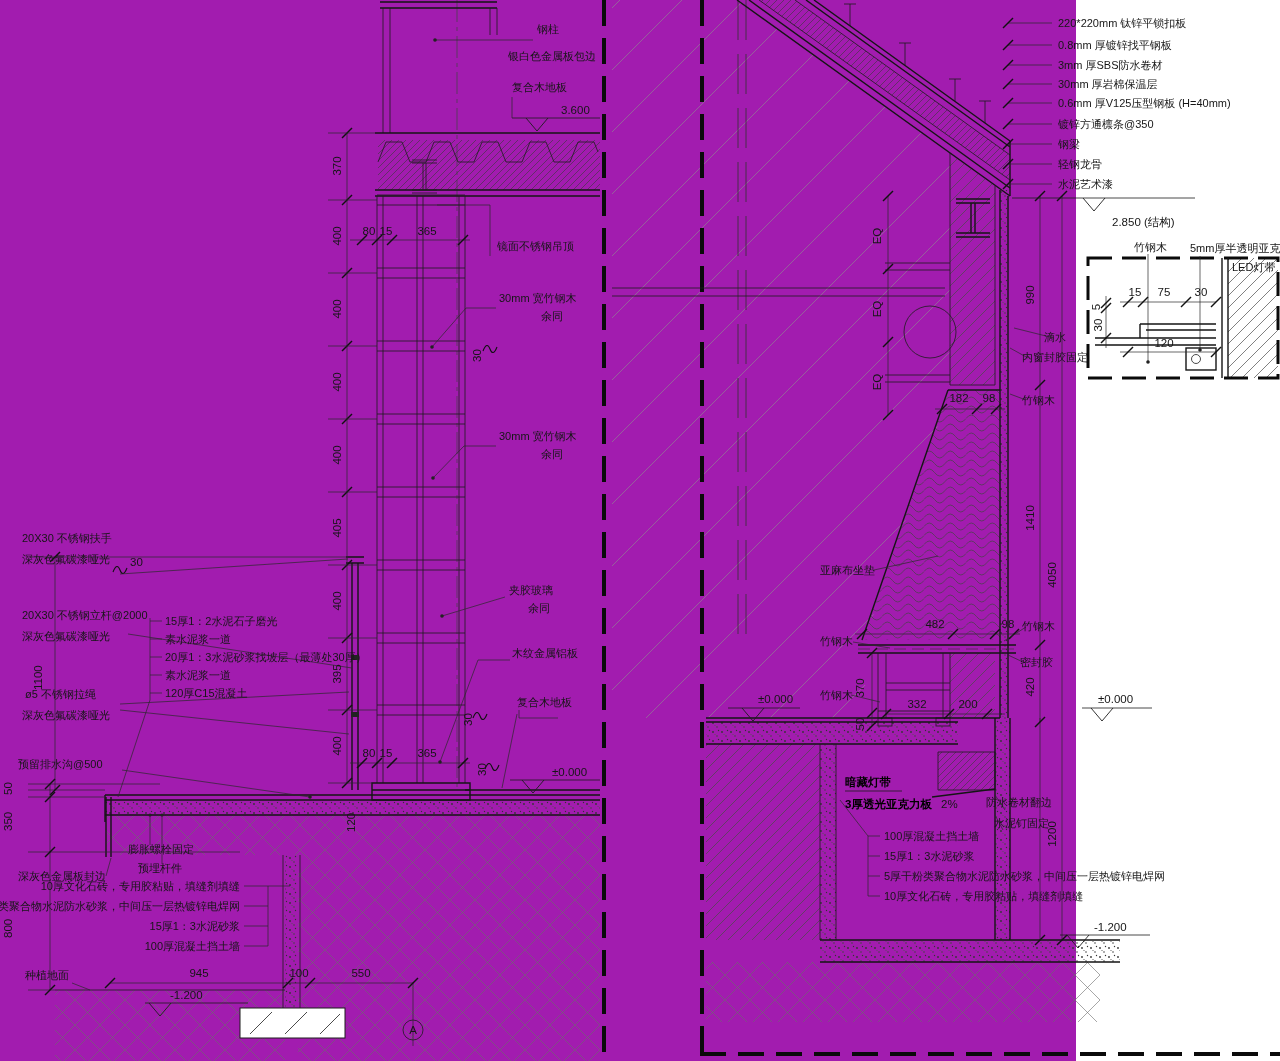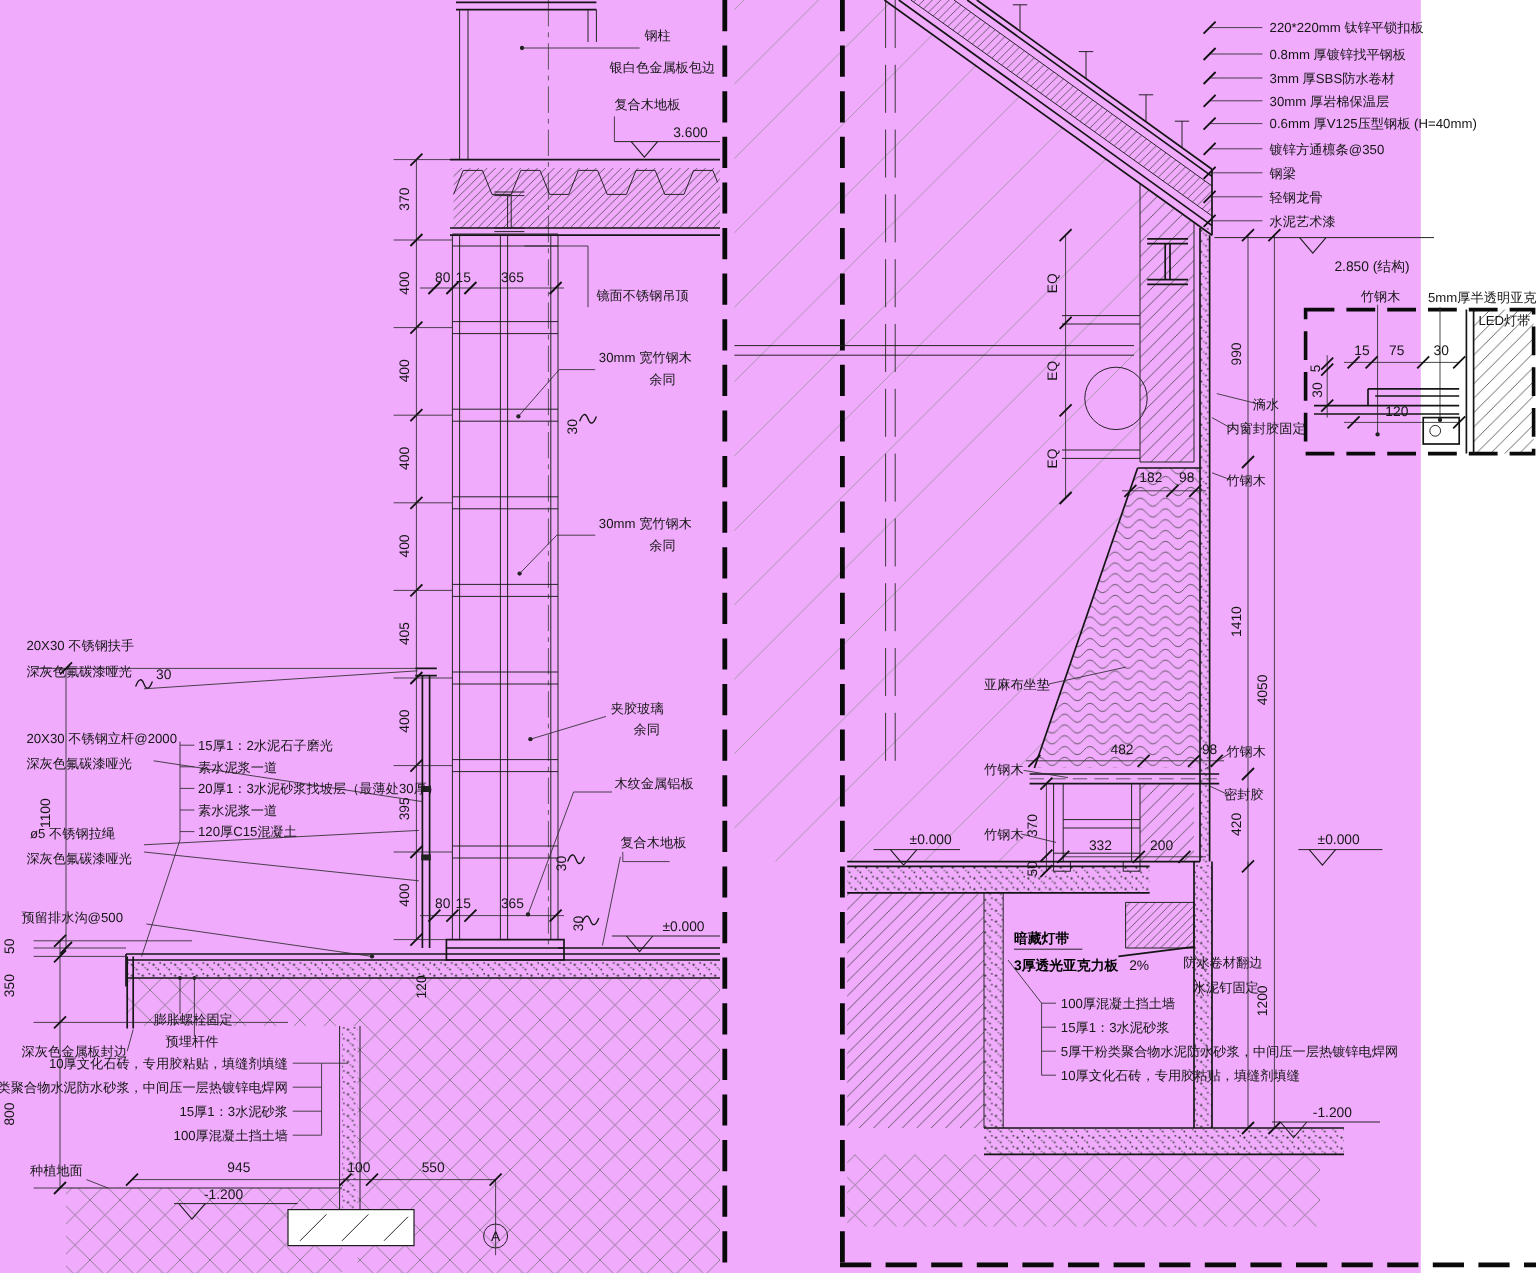--- a/index.html
+++ b/index.html
@@ -1,16 +1,16 @@
 <!DOCTYPE html>
 <html><head>
 <meta charset="utf-8">
 <style>
   html,body{margin:0;padding:0;background:#fff;}
-  #stage{width:1184px;height:1061px;position:relative;background:#f0abfc;}
+  #stage{width:1076px;height:1061px;position:relative;background:#a21caf;}
   svg{display:block}
   .t{font:11px "Liberation Sans", sans-serif; fill:#161616; stroke:none;}
   .td{font:11.5px "Liberation Sans", sans-serif; fill:#161616; stroke:none;}
   .tb{font:700 11.5px "Liberation Sans", sans-serif; fill:#000; stroke:none;}
   .mid{text-anchor:middle}
   .thin{stroke:#1d1d1d;stroke-width:0.8;fill:none}
   .med{stroke:#151515;stroke-width:1.4;fill:none}
   .grid{stroke:#0a0a0a;stroke-width:4;fill:none;stroke-dasharray:26 12}
   .cl{stroke:#444;stroke-width:0.7;fill:none;stroke-dasharray:22 5 4 5}
   .ld{stroke:#2a2a2a;stroke-width:0.7;fill:none}

